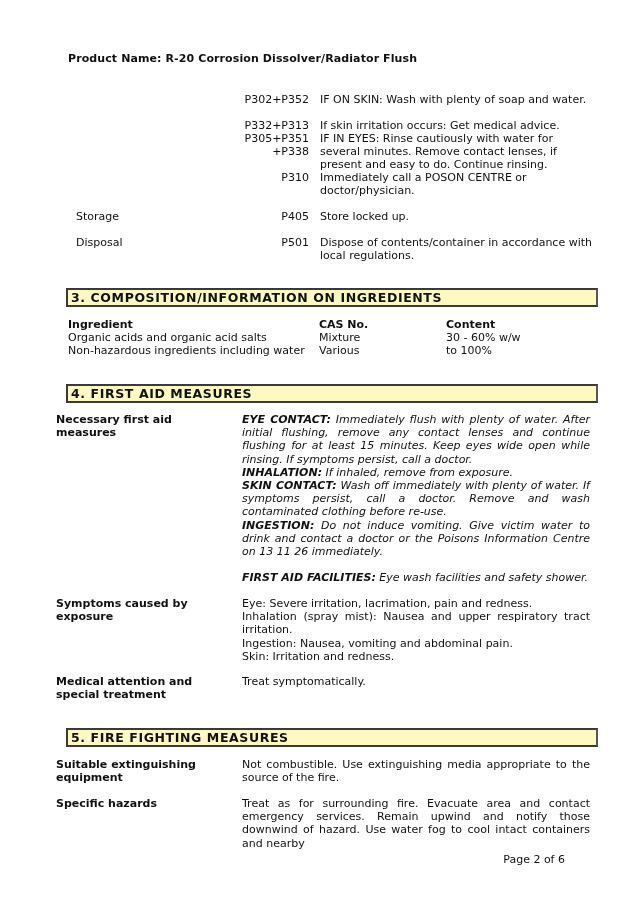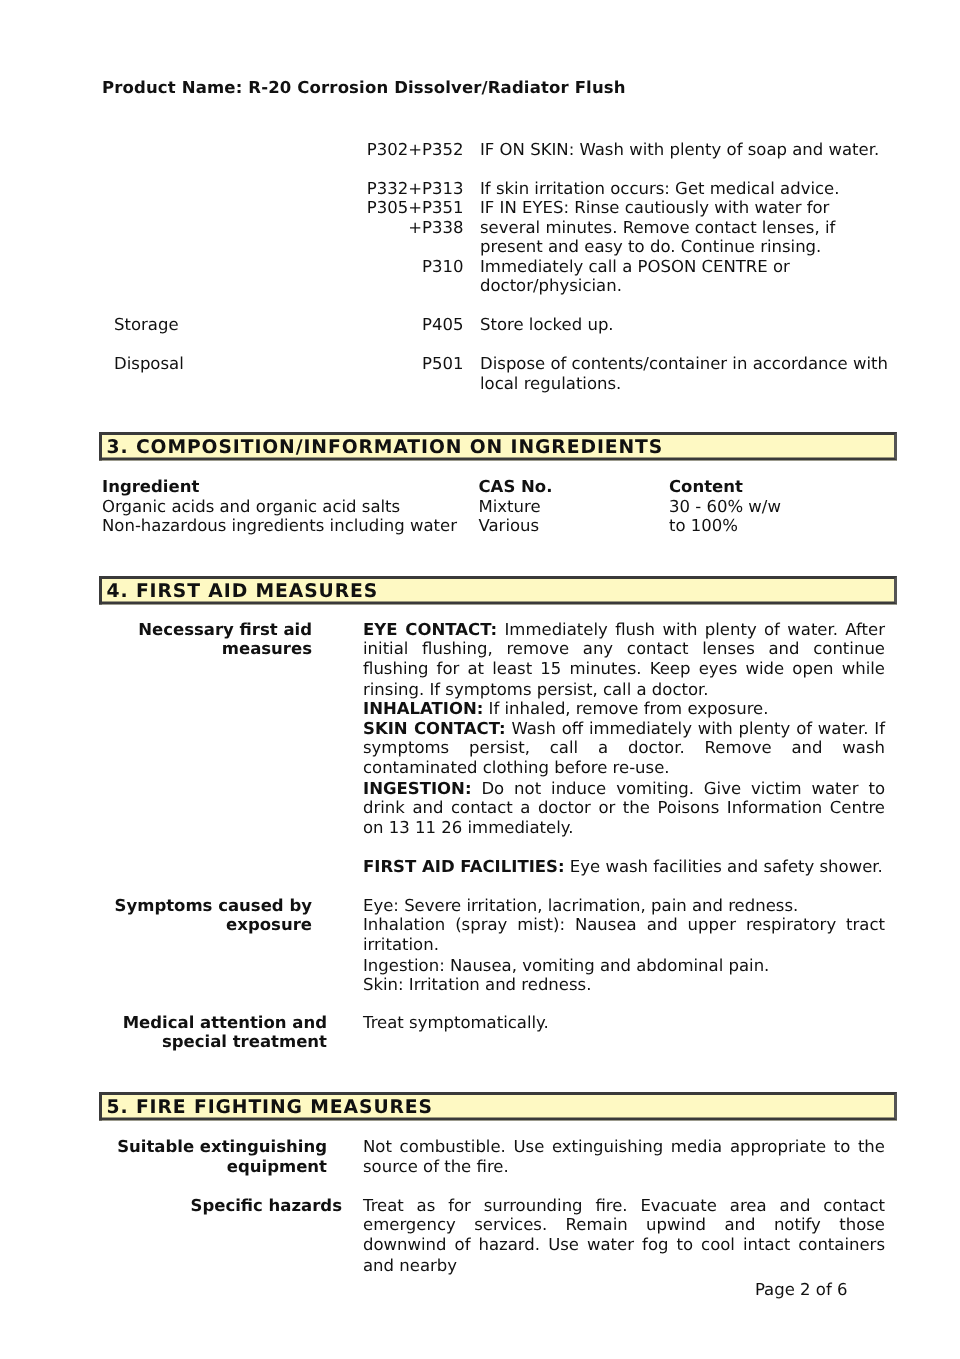--- a/index.html
+++ b/index.html
@@ -15,21 +15,21 @@
     .pstmt .txt { position: absolute; left: 320px; width: 275px; }
     .row-label { position: absolute; left: 76px; }
     .sec-bar {
       position: absolute; left: 66px; width: 525px; height: 15px;
       background: #fef9c3; border: 2px solid #3a3a3a; border-right: 2px solid #555;
       font-weight: bold; font-size: 12.5px; line-height: 15px; padding-left: 3px;
       letter-spacing: 0.6px; box-sizing: content-box;
     }
     .comp-col { position: absolute; white-space: nowrap; }
     .bold { font-weight: bold; }
-    .lbl { position: absolute; left: 68px; width: 160px; font-weight: bold; text-align: right; }
+    .lbl { position: absolute; left: 56px; width: 160px; font-weight: bold; }
     .val { position: absolute; left: 242px; width: 348px; text-align: justify; }
     .val p { margin: 0; }
     .footer { position: absolute; right: 75px; top: 853px; font-size: 11px; }
   </style>
 </head>
 <body>
 
 <div class="abs product-name">Product Name:  R-20 Corrosion Dissolver/Radiator Flush</div>
 
 <div>
@@ -75,21 +75,21 @@
   <div class="comp-col" style="left:446px; top:331px;">30 - 60% w/w</div>
 
   <div class="comp-col" style="left:68px; top:344px;">Non-hazardous ingredients including water</div>
   <div class="comp-col" style="left:319px; top:344px;">Various</div>
   <div class="comp-col" style="left:446px; top:344px;">to 100%</div>
 </div>
 
 <div class="sec-bar" style="top:384px;">4.  FIRST AID MEASURES</div>
 
 <div class="lbl" style="top:413px; width:140px;">Necessary first aid measures</div>
-<div class="val" style="top:413px;">
+<div class="val" style="top:413px;font-style:italic;">
   <p><span class="bold">EYE CONTACT:</span><span>  Immediately flush with plenty of water. After initial flushing, remove any contact lenses and continue flushing for at least 15 minutes. Keep eyes wide open while rinsing. If symptoms persist, call a doctor.</span></p>
   <p><span class="bold">INHALATION:</span><span> If inhaled, remove from exposure.</span></p>
   <p><span class="bold">SKIN CONTACT:</span><span>  Wash off immediately with plenty of water. If symptoms persist, call a doctor. Remove and wash contaminated clothing before re-use.</span></p>
   <p><span class="bold">INGESTION:</span><span>  Do not induce vomiting.  Give victim water to drink and contact a doctor or the Poisons Information Centre on 13 11 26 immediately.</span></p>
   <p style="margin-top:13px;"><span class="bold">FIRST AID FACILITIES:</span><span>  Eye wash facilities and safety shower.</span></p>
 </div>
 
 <div class="lbl" style="top:597px; width:140px;">Symptoms caused by exposure</div>
 <div class="val" style="top:597px;">
   <p>Eye: Severe irritation, lacrimation, pain and redness.</p>

